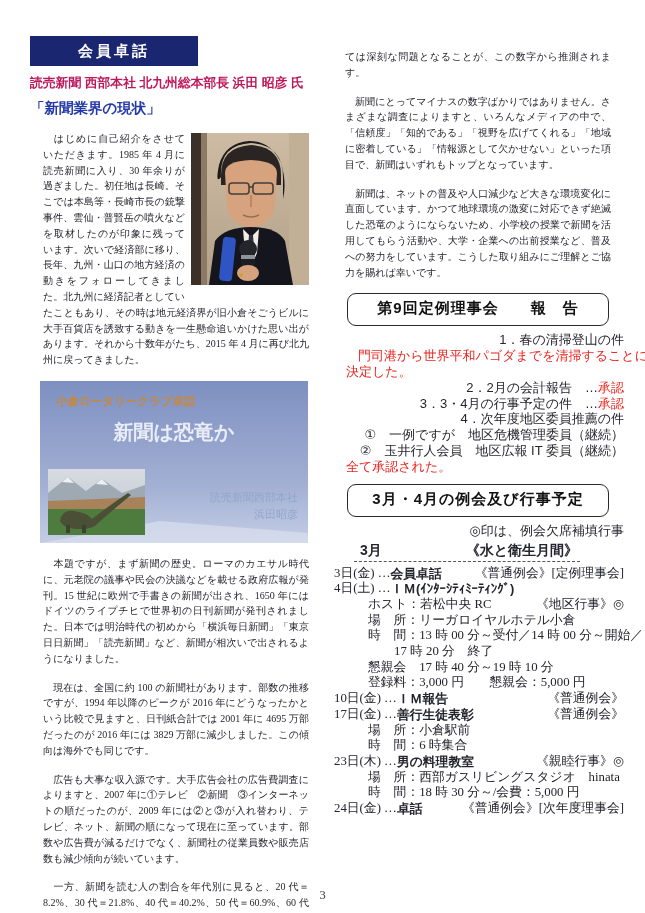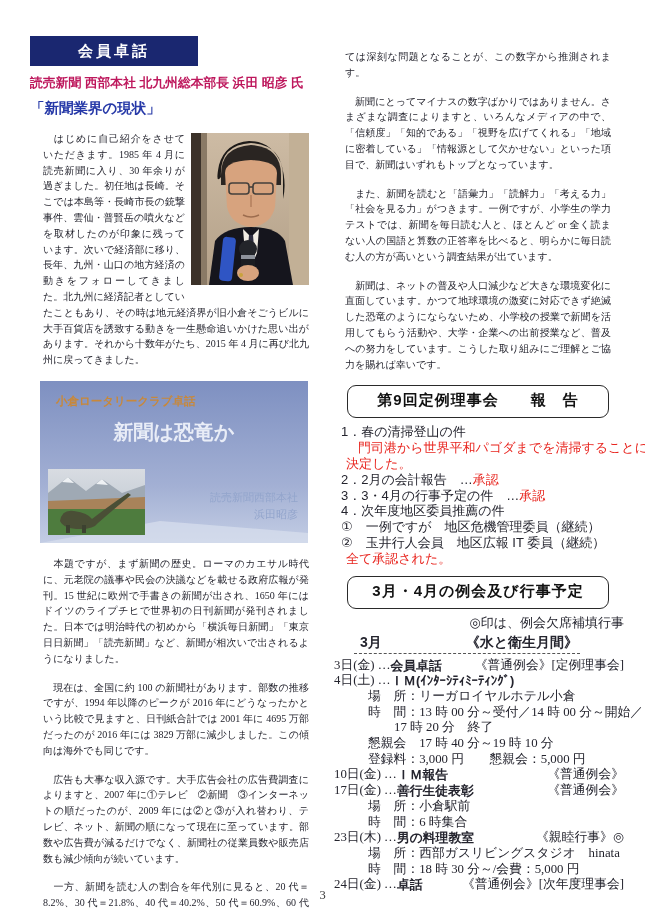--- a/index.html
+++ b/index.html
@@ -37,21 +37,21 @@
   
   .round-box{
     border:1.5px solid #2a2a2a; border-radius:9px; width:260px;
     margin:9px auto 6px auto; padding:5px 0 7px 0; text-align:center;
     font-family:"Liberation Sans","DejaVu Sans",sans-serif;
     font-weight:bold; font-size:15px; color:#111; letter-spacing:1px;
   }
   .board-list{font-family:"Liberation Sans","DejaVu Sans",sans-serif; font-size:13px; line-height:15.8px;}
   .board-line{white-space:nowrap;}
   .board-line .red{color:#e8251f;}
-  .bind0{margin-left:9px;} .bind1{margin-left:14px;} .bind2{margin-left:26px;}
+  .bind0{margin-left:9px;text-align:right;} .bind1{margin-left:14px;} .bind2{margin-left:26px;}
 
   .note-line{font-size:13px; text-align:right; margin-top:4px; line-height:16px;}
   .month-line{
     display:flex; justify-content:space-between; align-items:flex-start;
     width:218px; margin:3px 0 4px 22px; padding:0 2px 1px 6px;
     border-bottom:1.5px dashed #555;
     font-family:"Liberation Sans","DejaVu Sans",sans-serif;
     font-weight:bold; font-size:14px;
   }
   .sched-list{font-size:12.8px; line-height:15.7px;}
@@ -159,21 +159,20 @@
     <p class="para">　本題ですが、まず新聞の歴史。ローマのカエサル時代に、元老院の議事や民会の決議などを載せる政府広報が発刊。15 世紀に欧州で手書きの新聞が出され、1650 年にはドイツのライプチヒで世界初の日刊新聞が発刊されました。日本では明治時代の初めから「横浜毎日新聞」「東京日日新聞」「読売新聞」など、新聞が相次いで出されるようになりました。</p>
     <p class="para">　現在は、全国に約 100 の新聞社があります。部数の推移ですが、1994 年以降のピークが 2016 年にどうなったかという比較で見ますと、日刊紙合計では 2001 年に 4695 万部だったのが 2016 年には 3829 万部に減少しました。この傾向は海外でも同じです。</p>
     <p class="para">　広告も大事な収入源です。大手広告会社の広告費調査によりますと、2007 年に①テレビ　②新聞　③インターネットの順だったのが、2009 年には②と③が入れ替わり、テレビ、ネット、新聞の順になって現在に至っています。部数や広告費が減るだけでなく、新聞社の従業員数や販売店数も減少傾向が続いています。</p>
     <p class="para">　一方、新聞を読む人の割合を年代別に見ると、20 代＝8.2%、30 代＝21.8%、40 代＝40.2%、50 代＝60.9%、60 代＝72.2%、70 代以上＝81.1%となっています。若い世代がそのまま 60 代、70 代になると、新聞業界にとっ</p>
   </div>
 
   <div class="col col-right">
 
     <p class="para">ては深刻な問題となることが、この数字から推測されます。</p>
     <p class="para">　新聞にとってマイナスの数字ばかりではありません。さまざまな調査によりますと、いろんなメディアの中で、「信頼度」「知的である」「視野を広げてくれる」「地域に密着している」「情報源として欠かせない」といった項目で、新聞はいずれもトップとなっています。</p>
-    <p class="para">　また、新聞を読むと「語彙力」「読解力」「考える力」「社会を見る力」がつきます。一例ですが、小学生の学力テストでは、新聞を毎日読む人と、ほとんど or 全く読まない人の国語と算数の正答率を比べると、明らかに毎日読む人の方が高いという調査結果が出ています。</p>
     <p class="para">　新聞は、ネットの普及や人口減少など大きな環境変化に直面しています。かつて地球環境の激変に対応できず絶滅した恐竜のようにならないため、小学校の授業で新聞を活用してもらう活動や、大学・企業への出前授業など、普及への努力をしています。こうした取り組みにご理解とご協力を賜れば幸いです。</p>
 
     <div class="round-box">
       <span>第9回定例理事会　　報　告</span>
     </div>
 
     <div class="board-list">
         <div class="board-line bind0"><span>1．春の清掃登山の件</span></div>
         <div class="board-line bind2"><span class="red">門司港から世界平和パゴダまでを清掃することに</span></div>
         <div class="board-line bind1"><span class="red">決定した。</span></div>
@@ -200,20 +199,24 @@
         <div class="sched-line sind0">
           <span>3日(金) … </span>
           <span class="ev">会員卓話</span>
           <span class="right">《普通例会》[定例理事会]</span>
         </div>
         <div class="sched-line sind0">
           <span>4日(土) … </span>
           <span class="ev">ＩＭ(ｲﾝﾀｰｼﾃｨﾐｰﾃｨﾝｸﾞ)</span>
         </div>
         <div class="sched-line sind1">
+          <span>ホスト：若松中央 RC</span>
+          <span class="right">《地区行事》◎</span>
+        </div>
+        <div class="sched-line sind1">
           <span>場　所：リーガロイヤルホテル小倉</span>
         </div>
         <div class="sched-line sind1">
           <span>時　間：13 時 00 分～受付／14 時 00 分～開始／</span>
         </div>
         <div class="sched-line sind2">
           <span>17 時 20 分　終了</span>
         </div>
         <div class="sched-line sind1">
           <span>懇親会　17 時 40 分～19 時 10 分</span>

